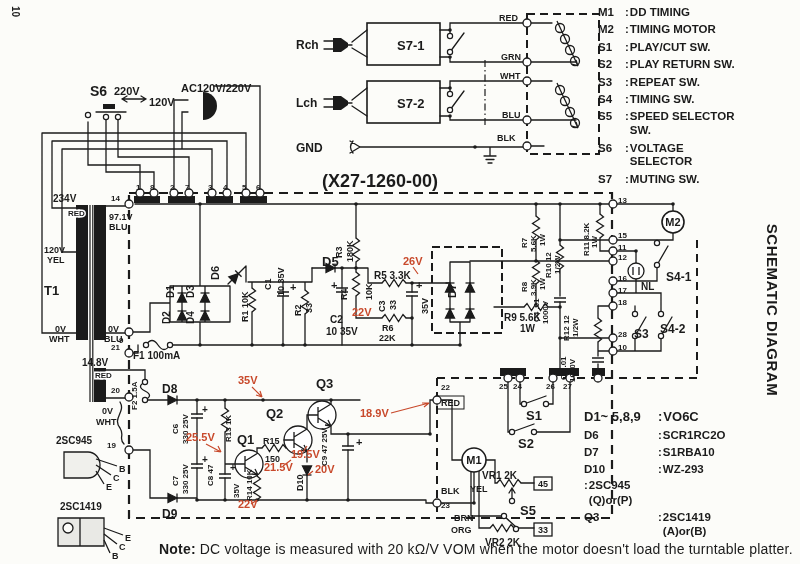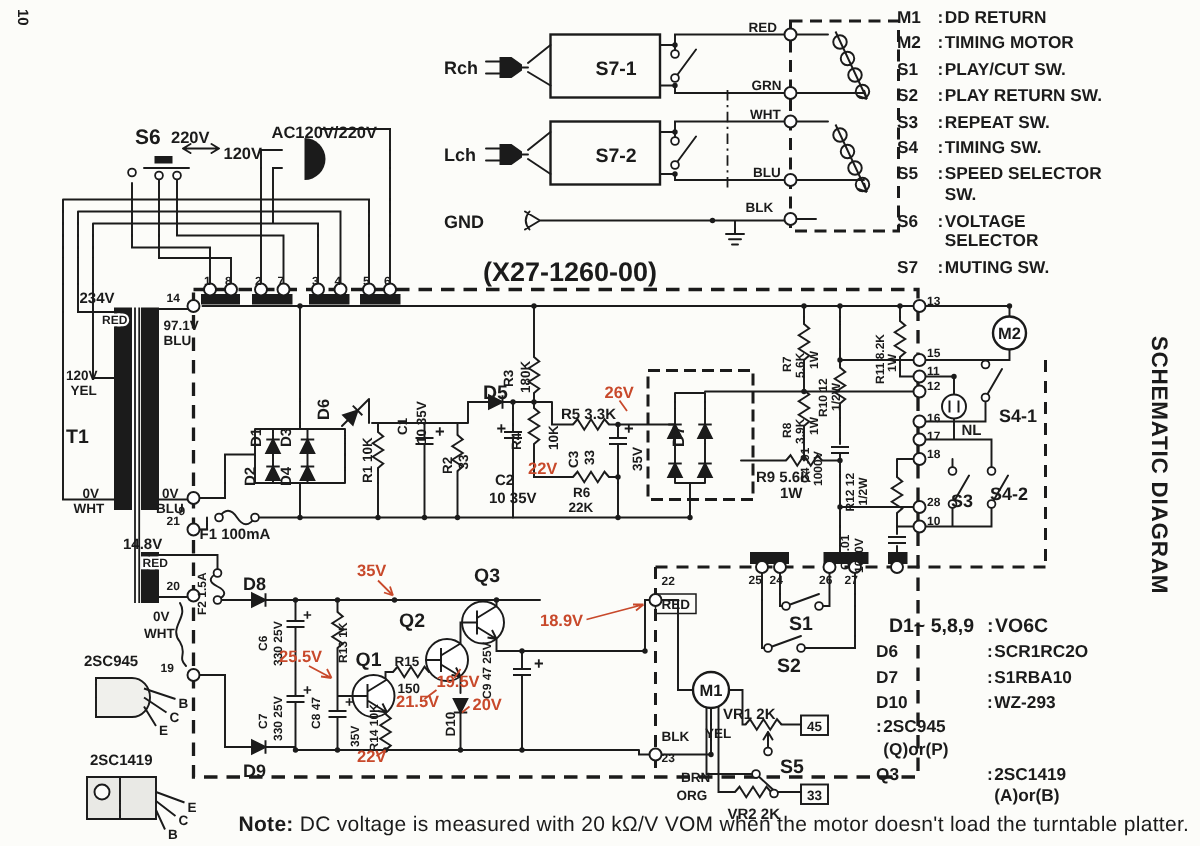--- a/index.html
+++ b/index.html
@@ -6,21 +6,21 @@
   .page{position:relative;width:800px;height:564px;background:#fcfcf9;overflow:hidden;
         font-family:"Liberation Sans",sans-serif;color:#1b1b1b;}
   svg text{font-family:"Liberation Sans","DejaVu Sans",sans-serif;font-weight:700;}
   .legend{position:absolute;left:598px;top:6px;width:175px;}
   .lrow{display:flex;font-weight:700;font-size:11.5px;line-height:1.2;margin-bottom:3.6px;}
   .lid{width:27px;flex:none;}
   .lsep{flex:none;margin-right:1px;}
   .ldesc{white-space:pre-line;}
   .parts{position:absolute;left:584px;top:409px;width:200px;}
   .prow{display:flex;font-weight:700;font-size:11.5px;line-height:1.25;margin-bottom:2.5px;}
-  .prow.big{font-size:13px;text-align:center;}
+  .prow.big{font-size:13px;}
   .pref{width:74px;flex:none;}
   .psep{flex:none;margin-right:1px;}
   .pval{white-space:pre-line;}
   .note{position:absolute;left:159px;top:541px;width:640px;font-size:14px;letter-spacing:.2px;}
   .note b{margin-right:4px;}
   .sidetitle{position:absolute;width:240px;height:18px;left:652px;top:301px;
              transform:rotate(90deg);font-weight:700;font-size:15px;letter-spacing:.5px;
              text-align:center;white-space:nowrap;}
 </style>
 </head>
@@ -425,21 +425,21 @@
         <text x="125" y="541" font-size="9" fill="#1b1b1b">E</text>
         <text x="119" y="550" font-size="9" fill="#1b1b1b">C</text>
         <text x="112" y="559" font-size="9" fill="#1b1b1b">B</text>
       </g>
   </svg>
 
   <div class="legend">
     <div class="lrow">
         <span class="lid">M1</span>
         <span class="lsep">:</span>
-        <span class="ldesc">DD RETURN</span>
+        <span class="ldesc">DD TIMING</span>
       </div>
     <div class="lrow">
         <span class="lid">M2</span>
         <span class="lsep">:</span>
         <span class="ldesc">TIMING MOTOR</span>
       </div>
     <div class="lrow">
         <span class="lid">S1</span>
         <span class="lsep">:</span>
         <span class="ldesc">PLAY/CUT SW.</span>

